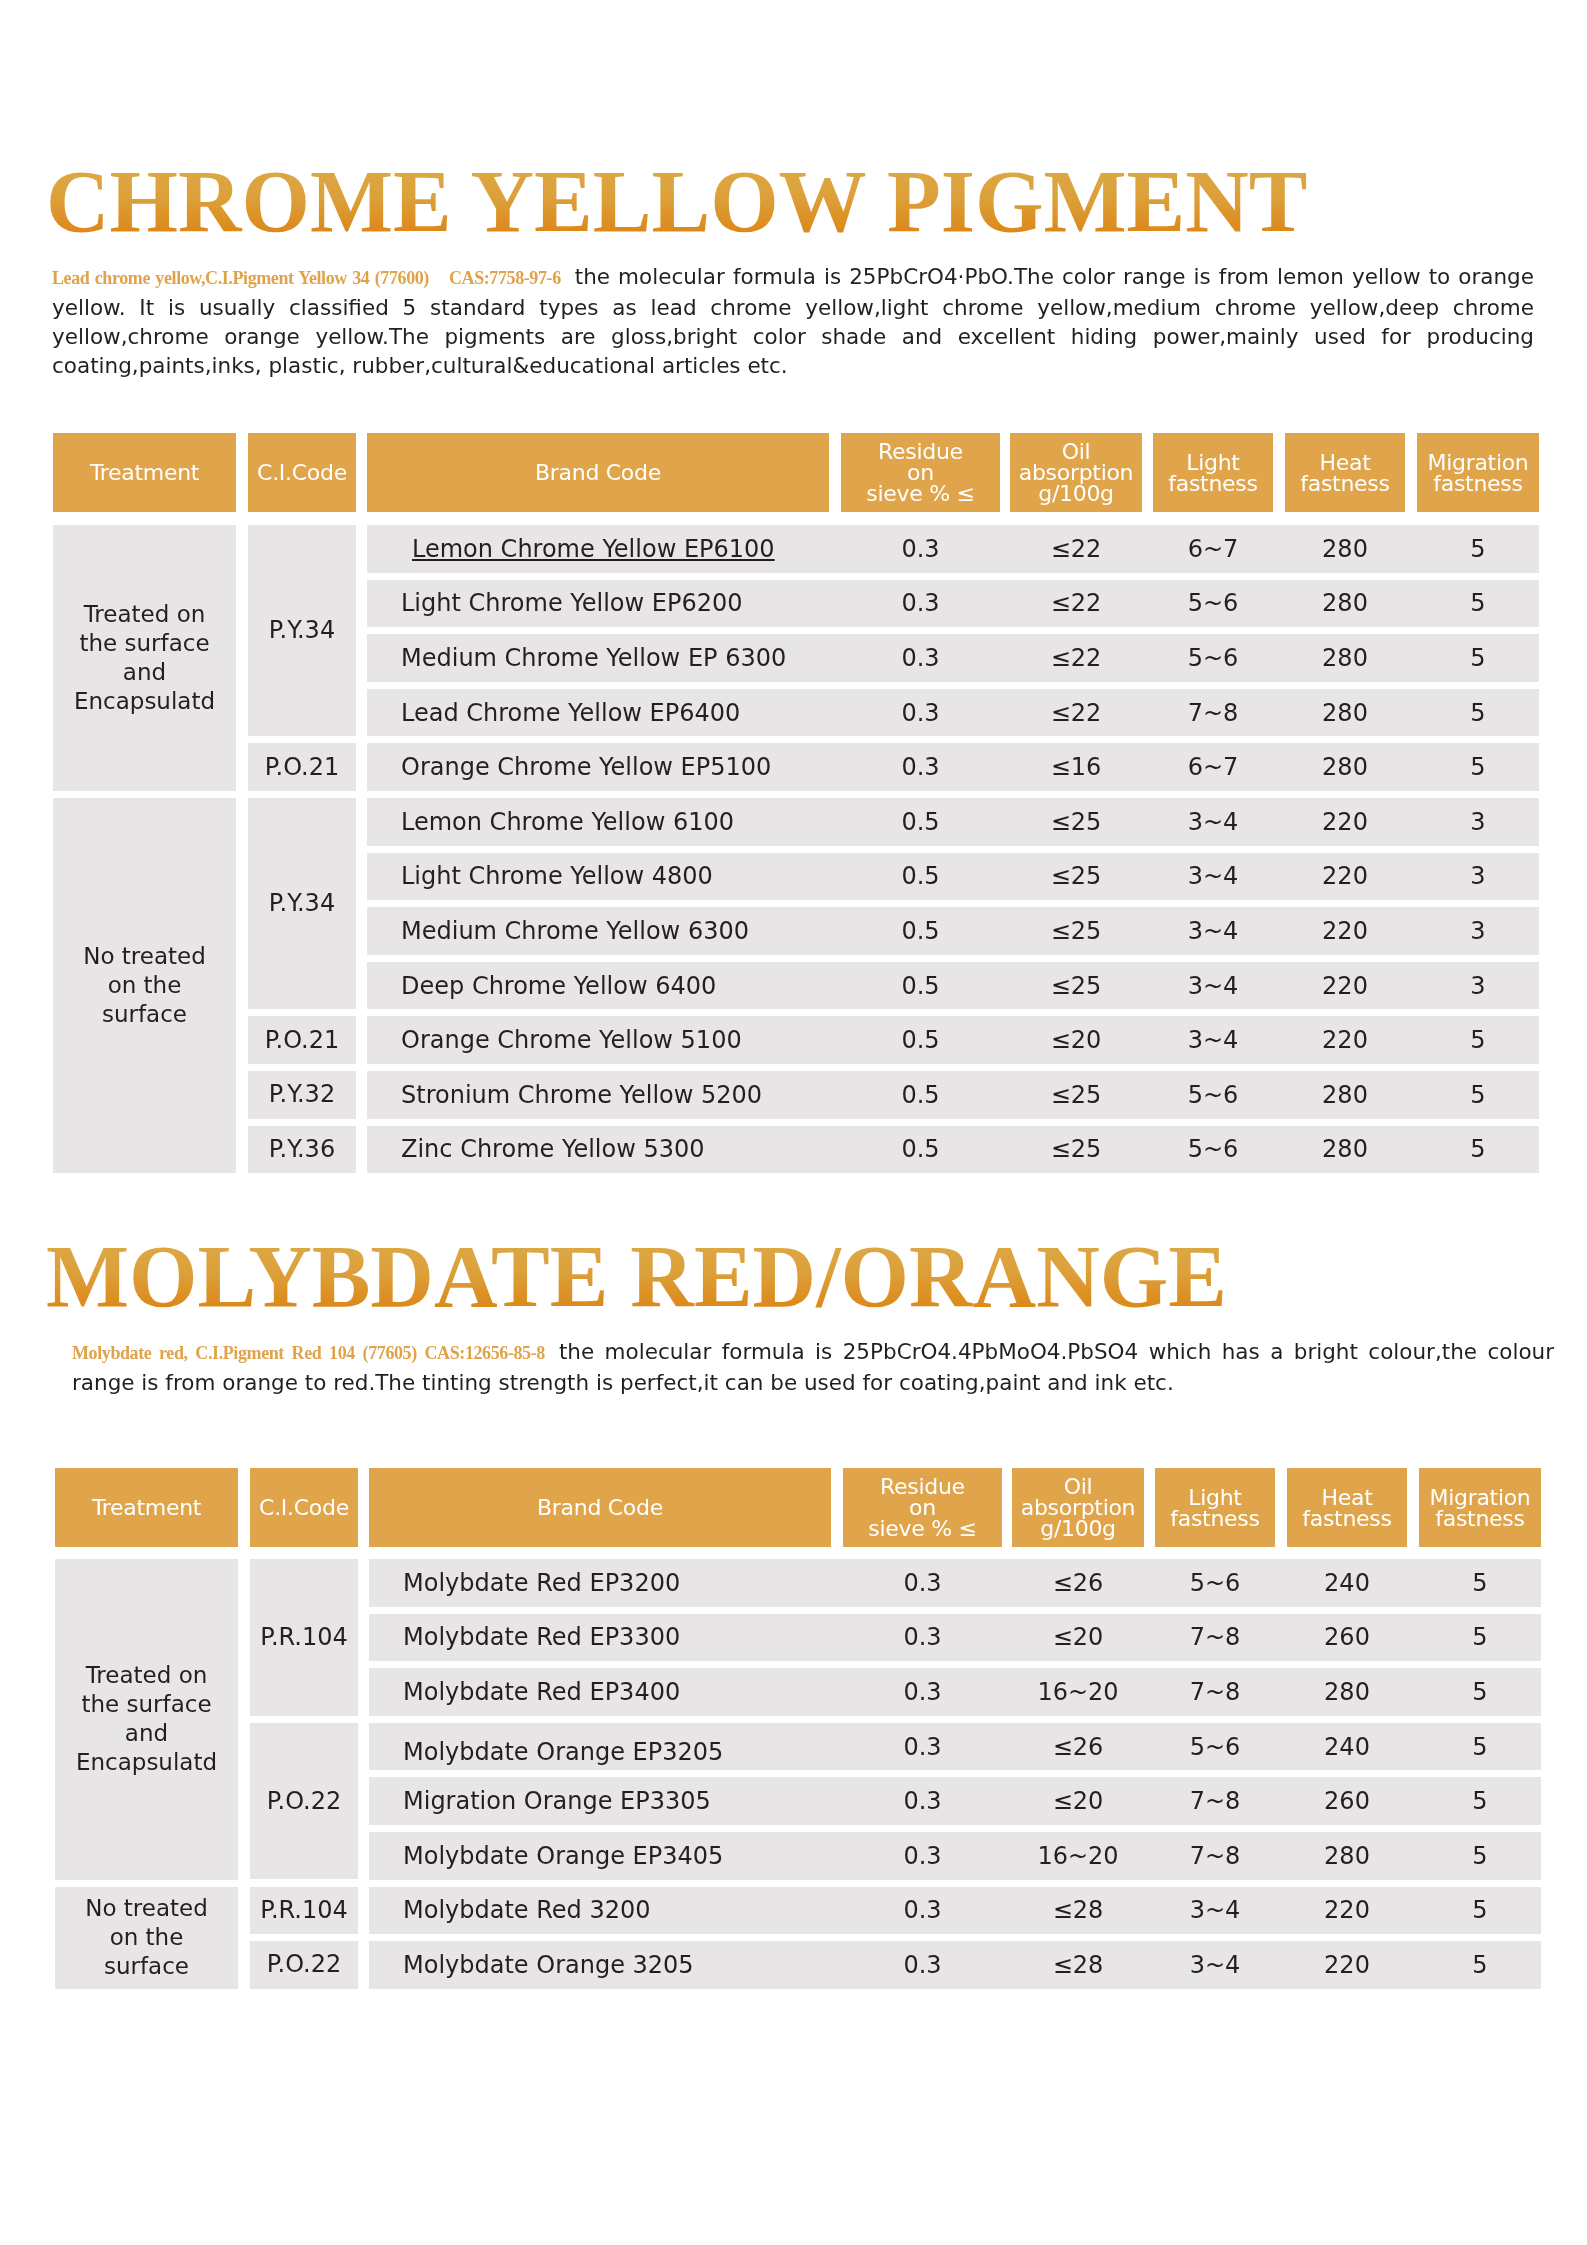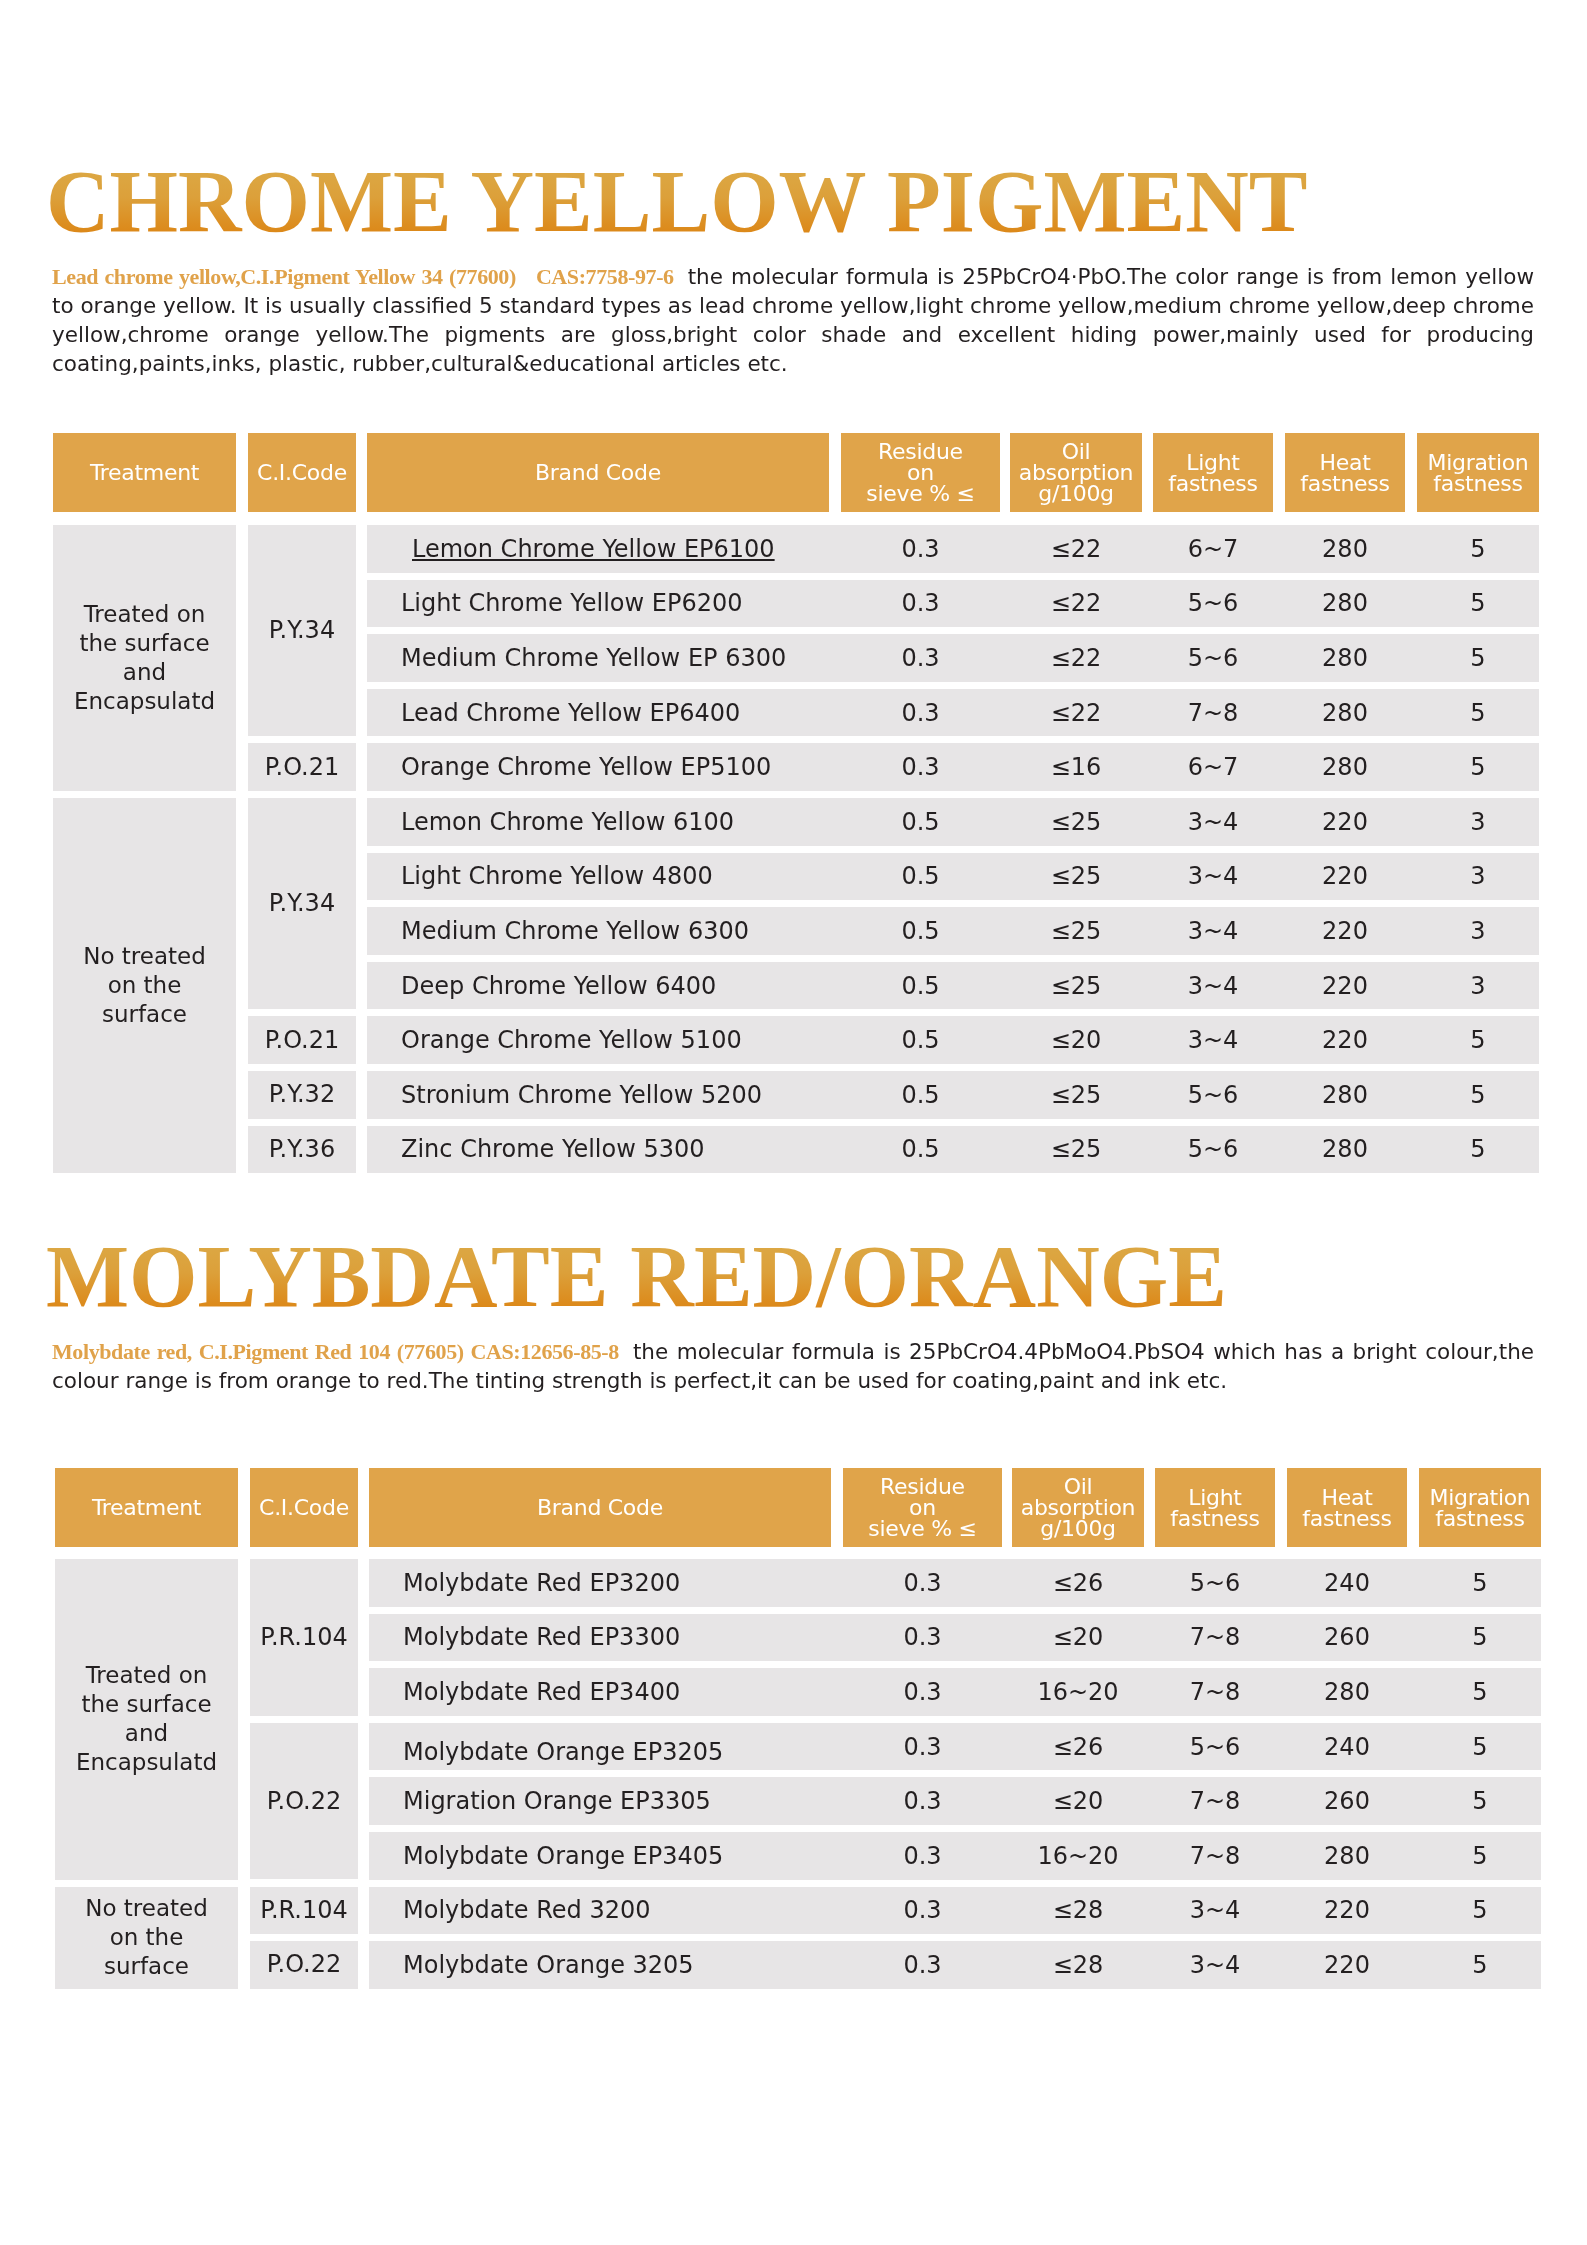--- a/index.html
+++ b/index.html
@@ -12,24 +12,24 @@
     -webkit-background-clip: text; background-clip: text; color: transparent;
     -webkit-text-fill-color: transparent;
   }
   #title-1 { top: 158px; }
   #title-2 { top: 1233px; }
   .desc {
     position: absolute; left: 52px; width: 1482px; margin: 0;
     font-size: 21.5px; line-height: 29px; text-align: justify; color: #231f20;
   }
   #desc-1 { top: 262px; }
-  #desc-2 { top: 1337px; }
+  #desc-2 { top: 1337px; margin-left: 20px; }
   .lead {
     font-family: "Liberation Serif", serif; font-weight: bold; color: #e0a24a;
-    font-size: 22px; letter-spacing: -0.4px; margin-right: 14px;
+    font-size: 18px; letter-spacing: -0.4px; margin-right: 14px;
   }
   .lead .cas { margin-left: 20px; }
   .tbl { position: absolute; left: 0; top: 0; width: 1587px; }
   .hcell {
     position: absolute; background: #e0a44a; color: #ffffff;
     display: flex; align-items: center; justify-content: center; text-align: center;
     font-size: 22px; line-height: 21px; box-sizing: border-box; padding: 0 1px;
     letter-spacing: -0.3px;
   }
   .gcell {

